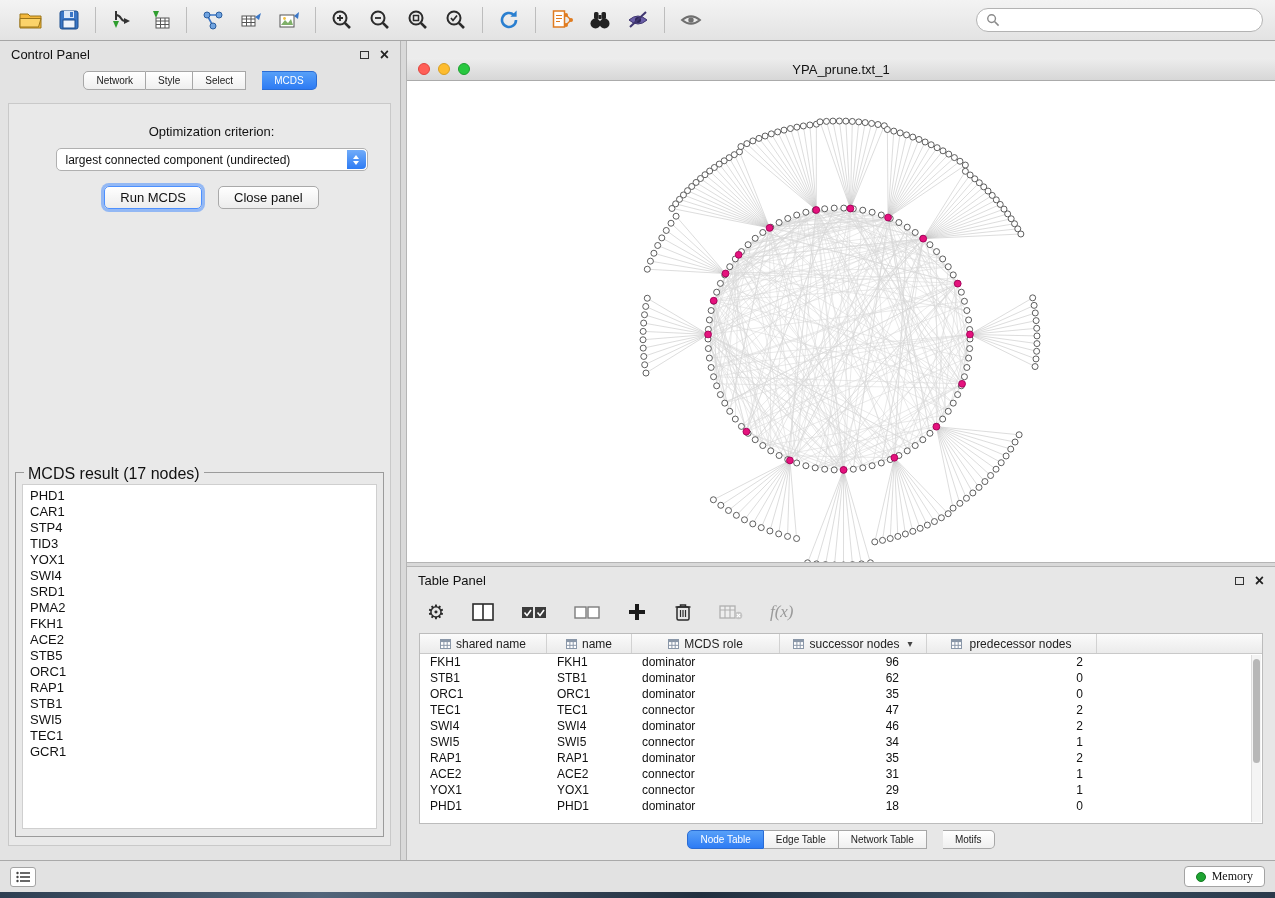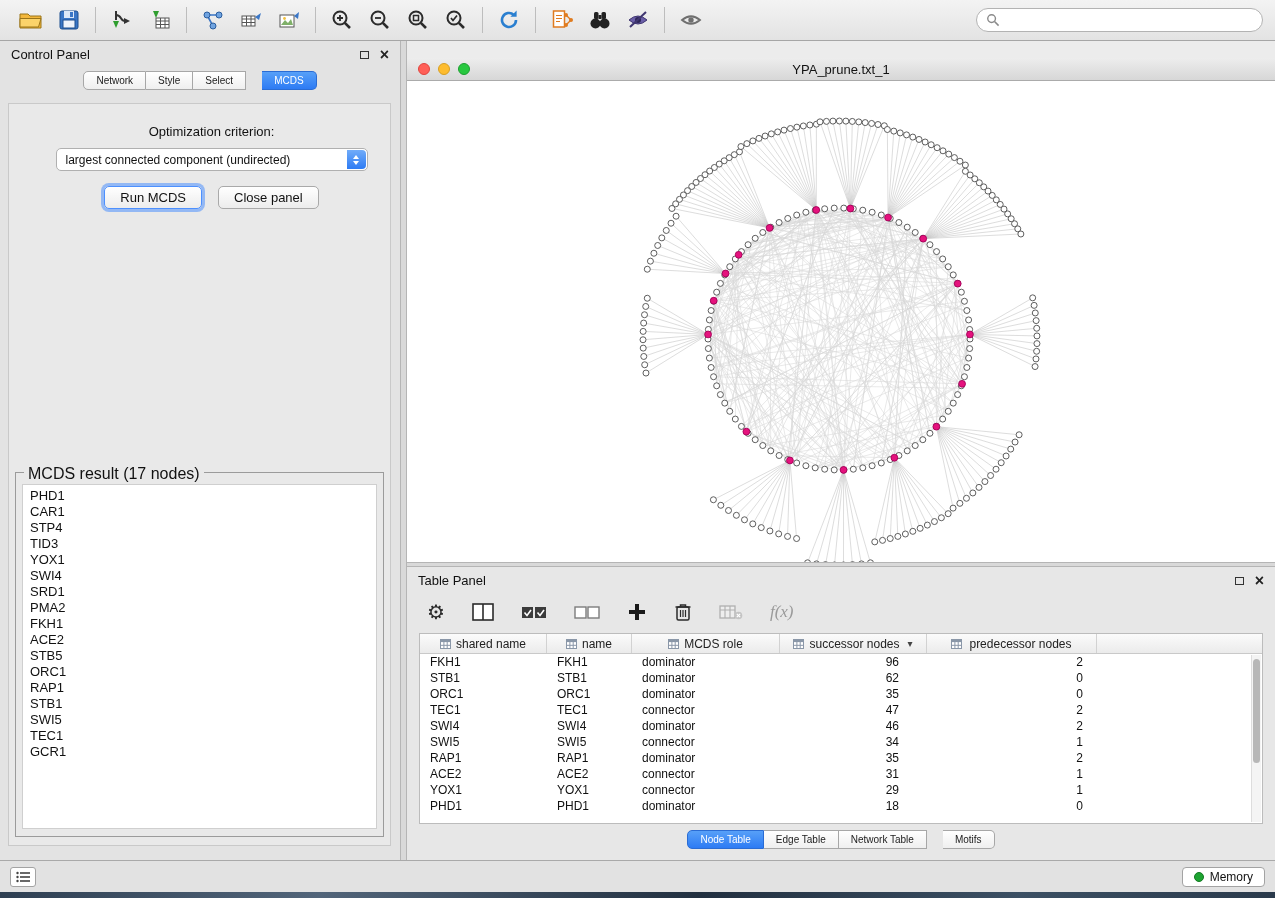--- a/index.html
+++ b/index.html
@@ -83,21 +83,21 @@
   .tcell { overflow:hidden; white-space:nowrap; }
   .tcell.c0, .tcell.c1, .tcell.c2 { padding-left:10px; text-align:left; }
   .tcell.c3 { text-align:right; padding-right:28px; }
   .tcell.c4 { text-align:right; padding-right:14px; }
   .tbl-scroll { position:absolute; right:1px; top:21px; bottom:1px; width:10px; background:#f4f4f4; border-left:1px solid #ddd; }
   .tbl-thumb { position:absolute; left:1px; right:1px; top:4px; height:104px; background:#b7b7b7; border-radius:5px; }
   .tbl-tabs { position:absolute; left:0; right:0; top:263px; display:flex; justify-content:center; }
 
   
   .status-bar { position:absolute; left:0; right:0; bottom:6px; height:32px; background:#e2e2e2;
-    border-top:1px solid #a9a9a9; display:flex; align-items:center; padding:0 10px; }
+    border-top:1px solid #a9a9a9; display:flex; align-items:center; padding:0 10px;font-family:Liberation Serif, serif; }
   .list-btn { width:26px; height:20px; border:1px solid #a3a3a3; border-radius:3px; background:#fff;
     display:flex; align-items:center; justify-content:center; }
   .memory-btn { margin-left:auto; display:flex; align-items:center; gap:6px; background:#fff;
     border:1px solid #a3a3a3; border-radius:4px; padding:2px 11px; font-size:12px; }
   .mem-dot { width:10px; height:10px; border-radius:50%; background:#1ea432; border:1px solid #137a22; }
   .wallpaper { position:absolute; left:0; right:0; bottom:0; height:6px;
     background:linear-gradient(90deg,#2e3f52,#52657a 25%,#223040 55%,#3c5064 80%,#2a3a4b); }
 </style>
 </head>
 <body>

